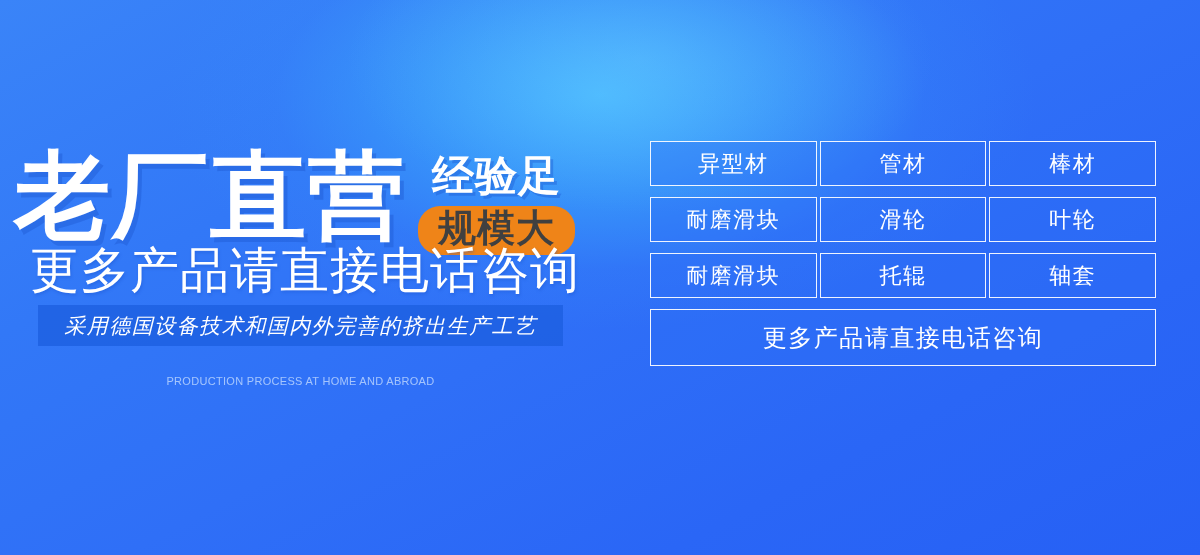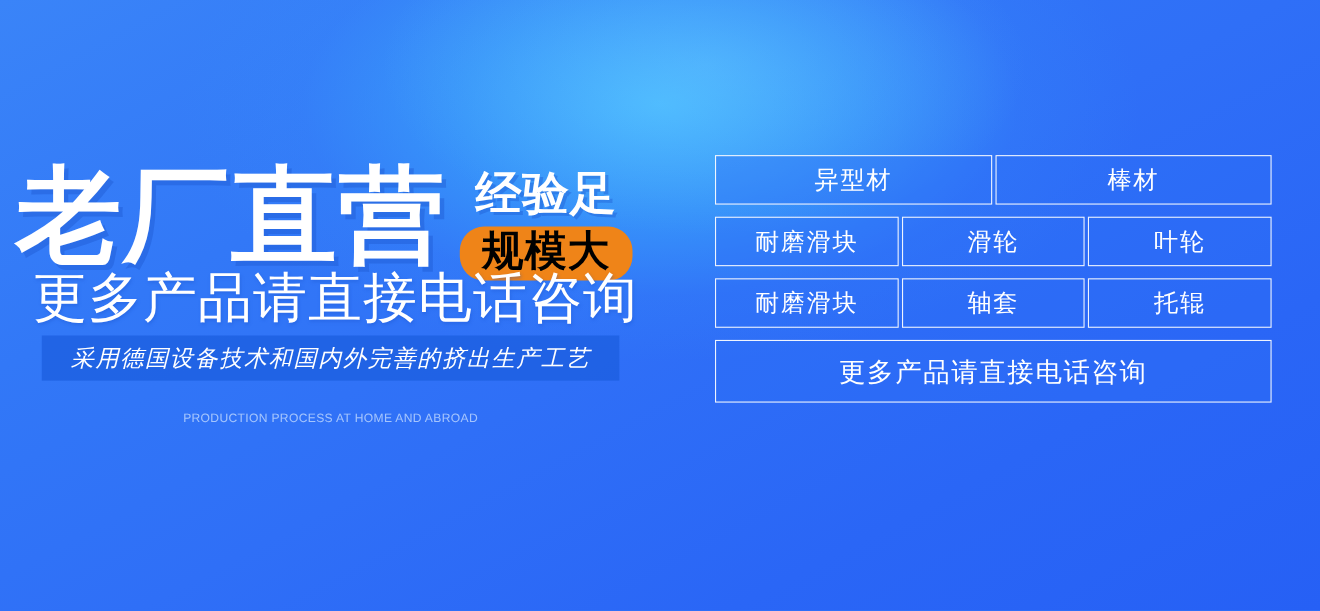--- a/index.html
+++ b/index.html
@@ -71,21 +71,21 @@
     text-shadow: 3px 3px 0px rgba(30,90,210,0.40);
     white-space: nowrap;
     font-family: "DejaVu Sans", "Liberation Sans", sans-serif;
   }
   .badge-pill {
     background: #ef8418;
     border-radius: 22px;
     padding: 2px 20px 5px 20px;
     font-size: 38px;
     font-weight: bold;
-    color: #000000;
+    color: #404040;
     letter-spacing: 1px;
     line-height: 1.1;
     white-space: nowrap;
     font-family: "DejaVu Sans", "Liberation Sans", sans-serif;
   }
 
   .subhead {
     position: absolute;
     left: 30px;
     top: 238px;
@@ -199,20 +199,23 @@
 
   </div>
 
   <div class="grid">
 
     <div class="grid-row">
       <div class="cell">
         <span class="cell-label">异型材</span>
       </div>
       <div class="cell">
+        <span class="cell-label">管材</span>
+      </div>
+      <div class="cell">
         <span class="cell-label">棒材</span>
       </div>
     </div>
 
     <div class="grid-row">
       <div class="cell">
         <span class="cell-label">耐磨滑块</span>
       </div>
       <div class="cell">
         <span class="cell-label">滑轮</span>
@@ -220,24 +223,24 @@
       <div class="cell">
         <span class="cell-label">叶轮</span>
       </div>
     </div>
 
     <div class="grid-row">
       <div class="cell">
         <span class="cell-label">耐磨滑块</span>
       </div>
       <div class="cell">
+        <span class="cell-label">托辊</span>
+      </div>
+      <div class="cell">
         <span class="cell-label">轴套</span>
-      </div>
-      <div class="cell">
-        <span class="cell-label">托辊</span>
       </div>
     </div>
 
     <div class="grid-row">
       <div class="cell-wide">
         <span class="cell-label">更多产品请直接电话咨询</span>
       </div>
     </div>
 
   </div>

